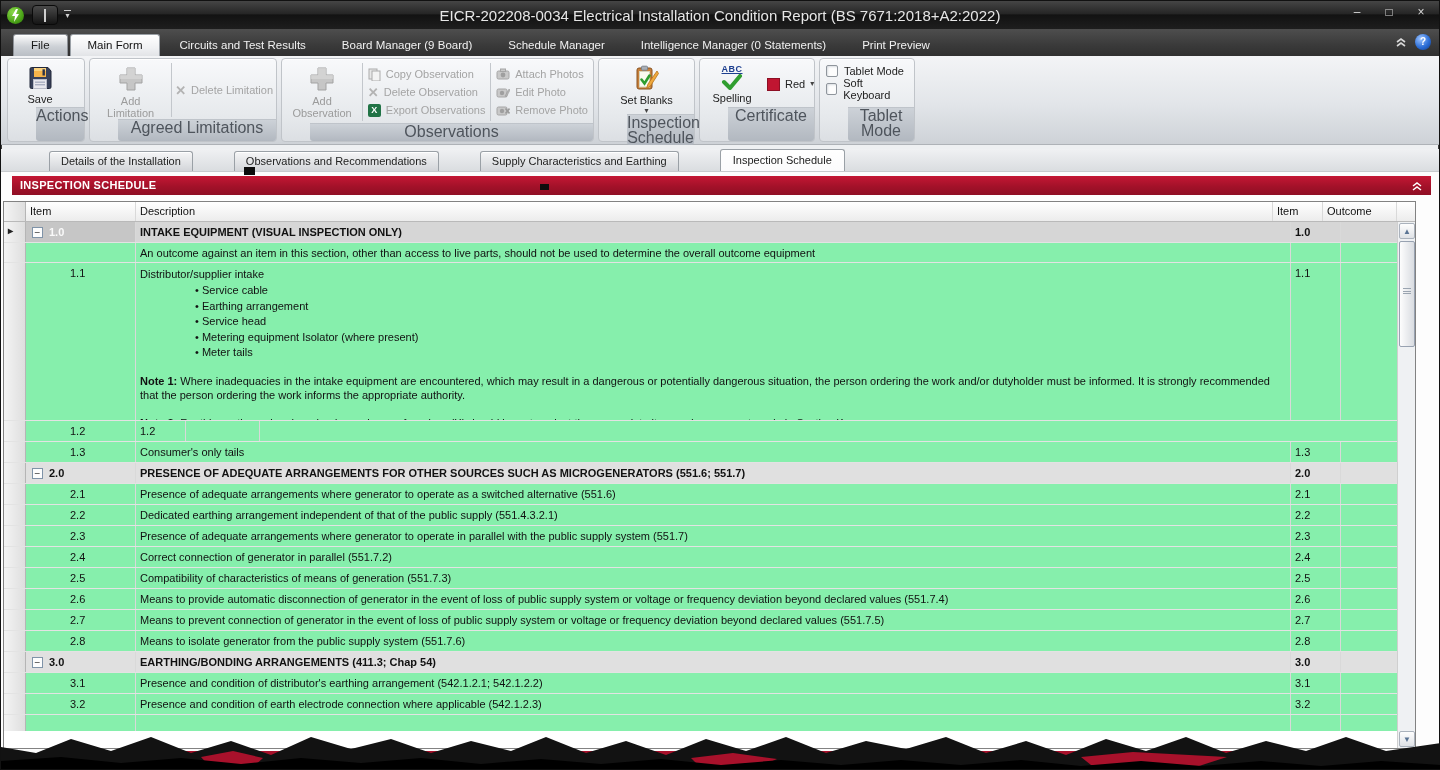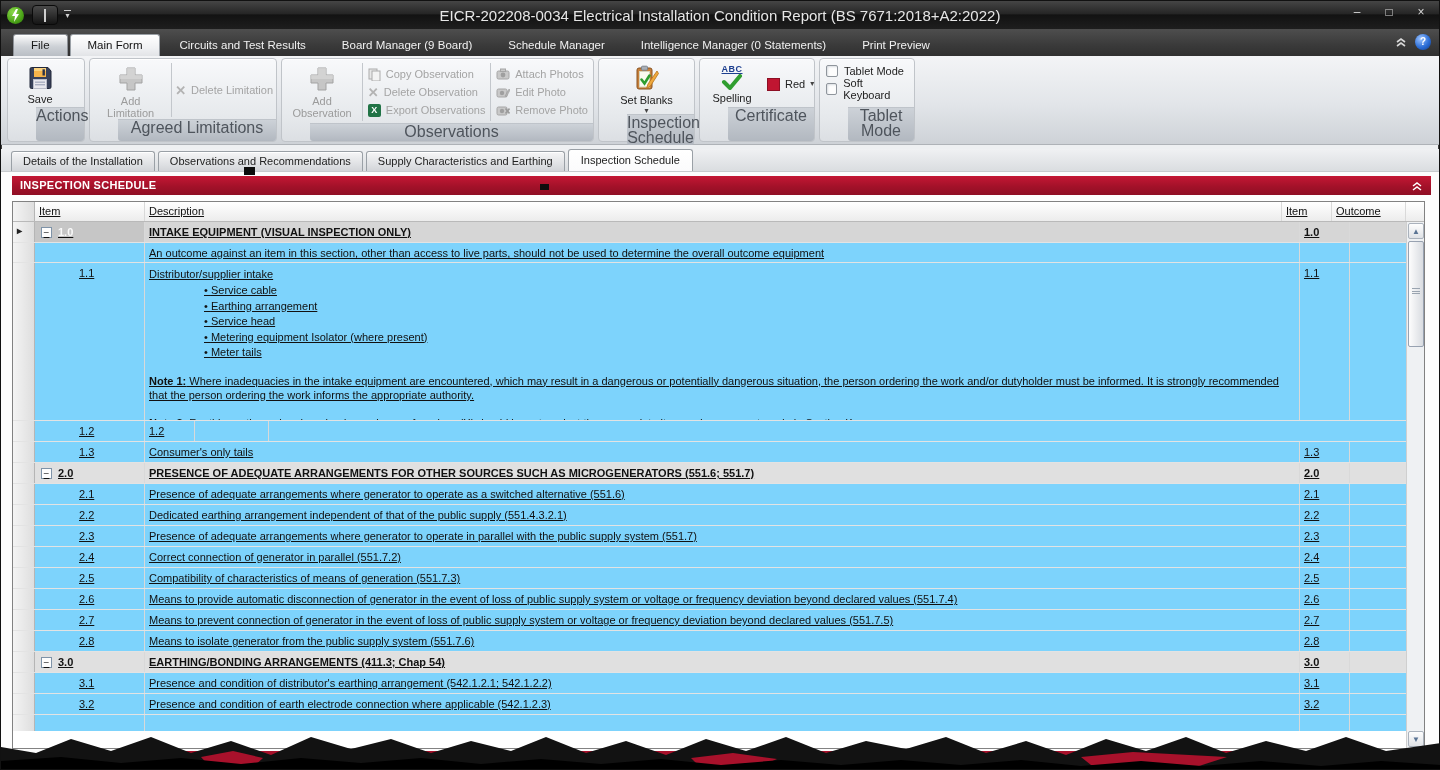--- a/index.html
+++ b/index.html
@@ -60,43 +60,43 @@
   .excel-ico { width:13px; height:13px; background:#217346; border-radius:2px; color:#fff; font-size:9px; font-weight:bold;
     text-align:center; line-height:13px; }
   .abc-txt { font-size:9px; font-weight:bold; color:#1d3f8f; letter-spacing:0.5px; line-height:9px;text-decoration:underline; }
 
   
   .subtabs { position:absolute; left:0; top:148px; width:100%; height:23px;
     background:linear-gradient(#f0f1f3,#dadde0); display:flex; align-items:flex-end; padding-left:10px;
     border-bottom:1px solid #c7cacd; }
   .stab { font-size:11px; color:#222; padding:3px 11px 4px; margin-right:3px;
     background:linear-gradient(#f6f6f7,#dddfe2 70%,#d2d4d8); border:1px solid #9aa0a6; border-bottom:none;
-    border-radius:3px 3px 0 0; box-shadow:inset 0 1px 0 #fff; }
+    border-radius:3px 3px 0 0; box-shadow:inset 0 1px 0 #fff;margin-left:38px; }
   .stab.active { background:linear-gradient(#ffffff,#fbfbfc); padding:4px 12px 5px; position:relative; z-index:2; }
 
   
   .content { position:absolute; left:0; top:171px; width:100%; bottom:0; background:#fdfdfd; }
   .panel-hdr { position:absolute; left:11px; top:4px; width:1419px; height:19px;
     background:linear-gradient(#c41734,#a31129 55%,#8f0e24); color:#fff; font-size:11px; font-weight:bold;
     line-height:19px; padding-left:8px; letter-spacing:0.3px; }
   .panel-hdr .collapse { position:absolute; right:8px; top:3px; }
 
   
-  .grid { position:absolute; left:11px; top:29px; width:1413px; height:548px;
-    background:#fff; border:1px solid #828282; font-size:11px; color:#111;text-decoration:underline; }
+  .grid { position:absolute; left:2px; top:29px; width:1413px; height:548px;
+    background:#fff; border:1px solid #828282; font-size:11px; color:#111; }
   .ghead { display:flex; height:20px; background:linear-gradient(#ffffff,#ececec); border-bottom:1px solid #b9b9b9; }
   .ghead .cell { font-size:11px; color:#111; line-height:19px; }
   .cell { border-right:1px solid #d9d9d9; padding-left:4px; overflow:hidden; }
   .c-ind  { width:22px; flex:0 0 auto; background:linear-gradient(90deg,#f4f4f4,#dedede); border-right:1px solid #b5b5b5; padding:0; position:relative; }
   .c-item { width:110px; flex:0 0 auto; display:flex; align-items:flex-start; padding-top:4px; }
   .c-desc { flex:1 1 auto; padding-top:4px; }
   .c-item2{ width:50px; flex:0 0 auto; padding-top:4px; }
   .c-out  { width:74px; flex:0 0 auto; }
   .c-sbar { width:18px; flex:0 0 auto; border-right:none; }
-  .grow { display:flex; border-bottom:1px solid #e3e3e3; background:#7dd3fc; }
+  .grow { display:flex; border-bottom:1px solid #e3e3e3; background:#86efac; }
   .grow.r21 { height:21px; } .grow.r20 { height:20px; } .grow.rdetail { height:158px; } .grow.rpartial { height:16px; border-bottom:none; }
   .grow.section { background:#e0e0e0; font-weight:bold; }
   .grow.selected { background:#d6d6d6; font-weight:bold; }
   .grow.selected .c-item { background:#c6c6c6; color:#fafafa; }
   .expand-box { width:11px; height:11px; border:1px solid #7f93a8; background:#fdfdfd; color:#333; font-size:10px;
     line-height:9px; text-align:center; margin:1px 6px 0 2px; flex:0 0 auto; font-weight:normal; }
   .item-num { padding-left:0; }
   .item-indent { padding-left:40px; font-weight:normal; }
   .rowptr { position:absolute; left:4px; top:3px; font-size:10px; color:#222; }
   .bullets { list-style:none; margin:1px 0 0 55px; }

